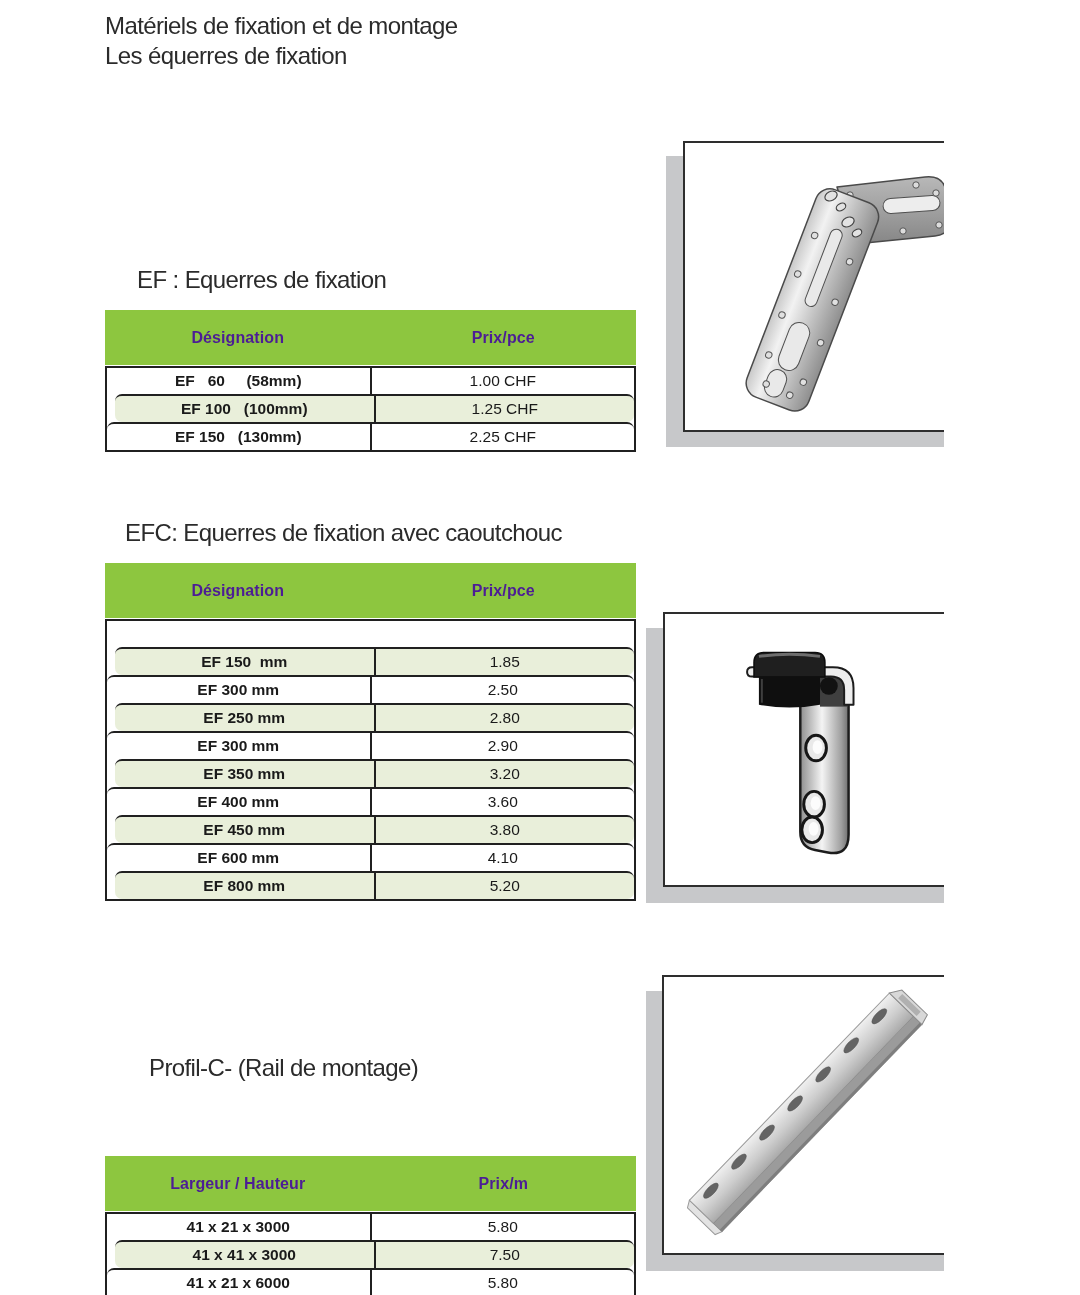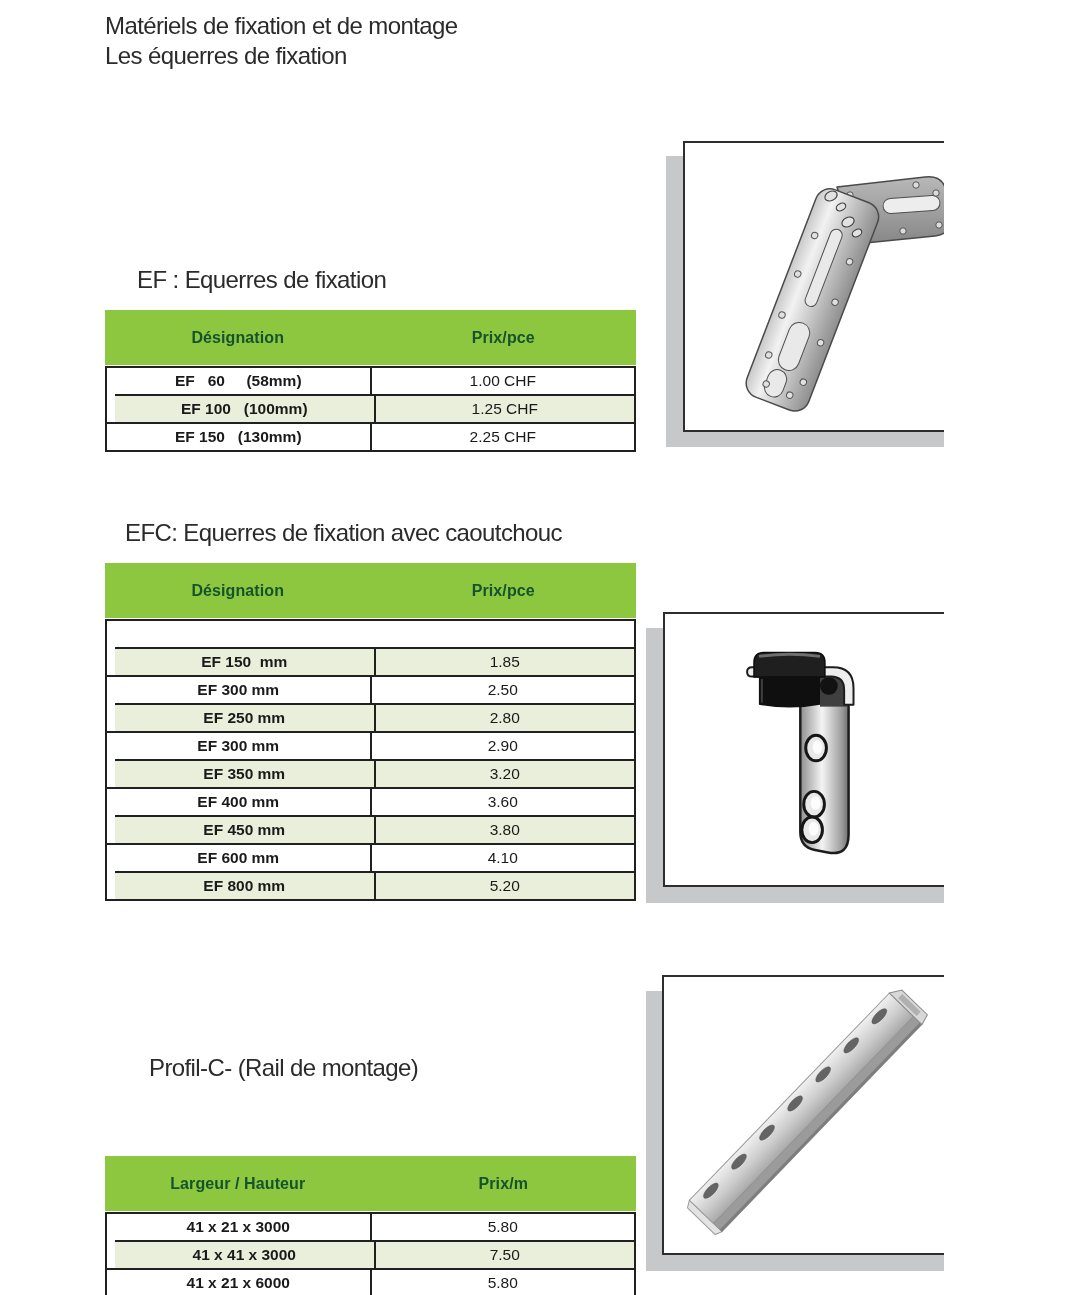--- a/index.html
+++ b/index.html
@@ -27,27 +27,27 @@
   #t-ef     { left:105px; top:310px; }
   #t-efc    { left:105px; top:563px; }
   #t-profil { left:105px; top:1156px; }
 
   .thead {
     display:flex; height:55px; align-items:center;
     background:var(--header-green, #8dc63f);
   }
   .th {
     flex:1; text-align:center; font-size:16px; font-weight:700;
-    color:#14532d; letter-spacing:0.1px;
+    color:#4c1d95; letter-spacing:0.1px;
   }
   .tbody {
     border:2px solid var(--table-border, #202020);
     background:#ffffff; margin-top:1px;
   }
-  .tr { display:flex; height:26px; background:#ffffff; }
+  .tr { display:flex; height:26px; background:#ffffff;border-radius:7px; }
   .tr + .tr { border-top:2px solid var(--table-border, #202020); }
   .tr.alt { background:var(--row-alt-green, #e9efda);margin-left:8px; }
   .td {
     flex:1; display:flex; align-items:center; justify-content:center;
     font-size:15.5px; color:#1a1a1a;
   }
   .td.des {
     font-weight:700; white-space:pre;
     border-right:2px solid var(--table-border, #202020);
   }

